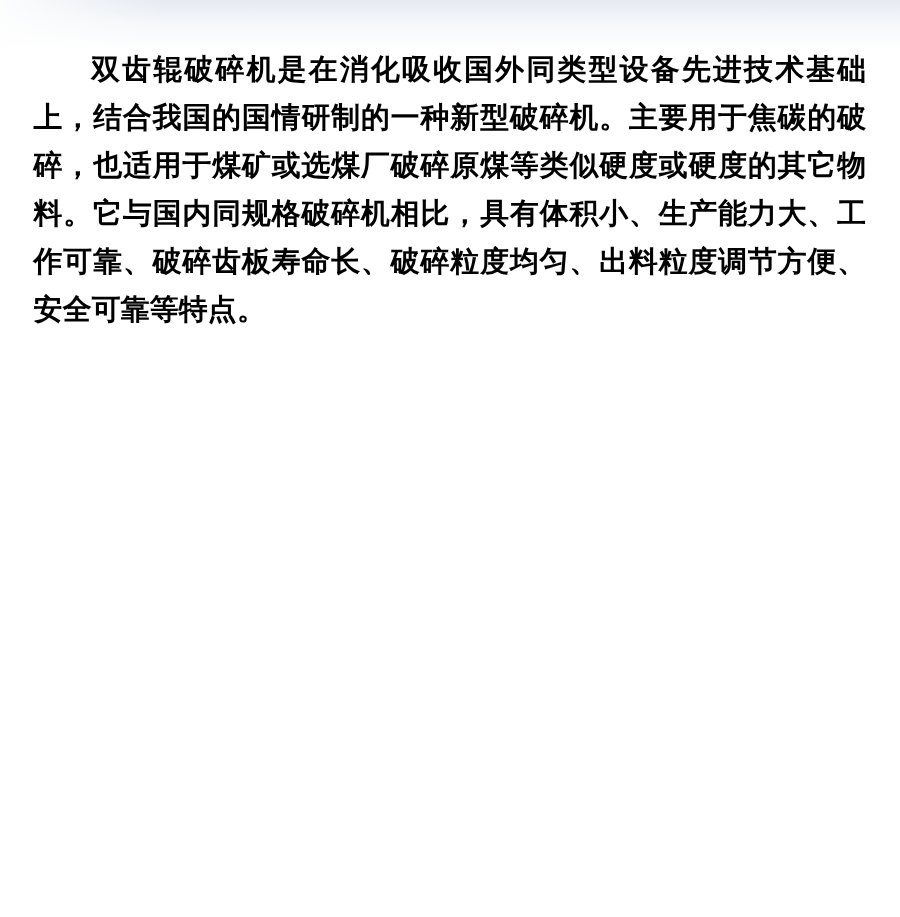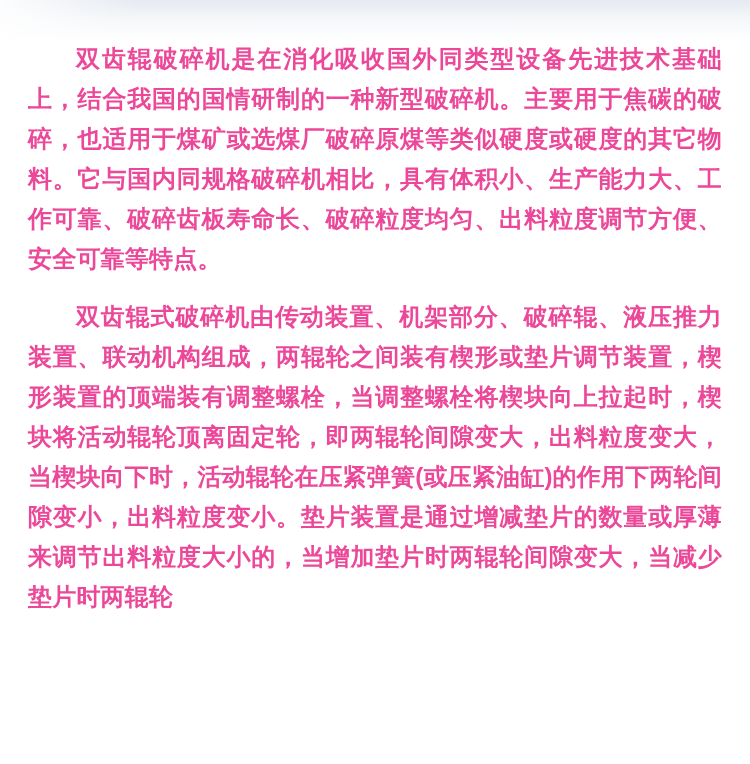--- a/index.html
+++ b/index.html
@@ -29,21 +29,21 @@
     position: absolute;
     top: 0; left: 0;
     width: 180px; height: 42px;
     background: linear-gradient(115deg, rgba(255,255,255,0.9) 0%, rgba(255,255,255,0) 70%);
   }
   .doc-body {
     position: absolute;
     top: 39px;
     left: 28px;
     width: 694px;
-    color: #ec4899;
+    color: #000000;
   }
   .doc-body p {
     margin: 0 0 18px 0;
     font-size: 24px;
     line-height: 40px;
     font-weight: 700;
     text-indent: 2em;
     text-align: justify;
     text-justify: inter-ideograph;
     letter-spacing: 0.2px;
@@ -53,14 +53,13 @@
     margin-bottom: 0;
   }
 </style>
 </head>
 <body>
 
 <div class="top-shade"></div>
 
 <article class="doc-body">
   <p>双齿辊破碎机是在消化吸收国外同类型设备先进技术基础上，结合我国的国情研制的一种新型破碎机。主要用于焦碳的破碎，也适用于煤矿或选煤厂破碎原煤等类似硬度或硬度的其它物料。它与国内同规格破碎机相比，具有体积小、生产能力大、工作可靠、破碎齿板寿命长、破碎粒度均匀、出料粒度调节方便、安全可靠等特点。</p>
-  <p>双齿辊式破碎机由传动装置、机架部分、破碎辊、液压推力装置、联动机构组成，两辊轮之间装有楔形或垫片调节装置，楔形装置的顶端装有调整螺栓，当调整螺栓将楔块向上拉起时，楔块将活动辊轮顶离固定轮，即两辊轮间隙变大，出料粒度变大，当楔块向下时，活动辊轮在压紧弹簧(或压紧油缸)的作用下两轮间隙变小，出料粒度变小。垫片装置是通过增减垫片的数量或厚薄来调节出料粒度大小的，当增加垫片时两辊轮间隙变大，当减少垫片时两辊轮</p>
 </article>
 
 </body></html>

